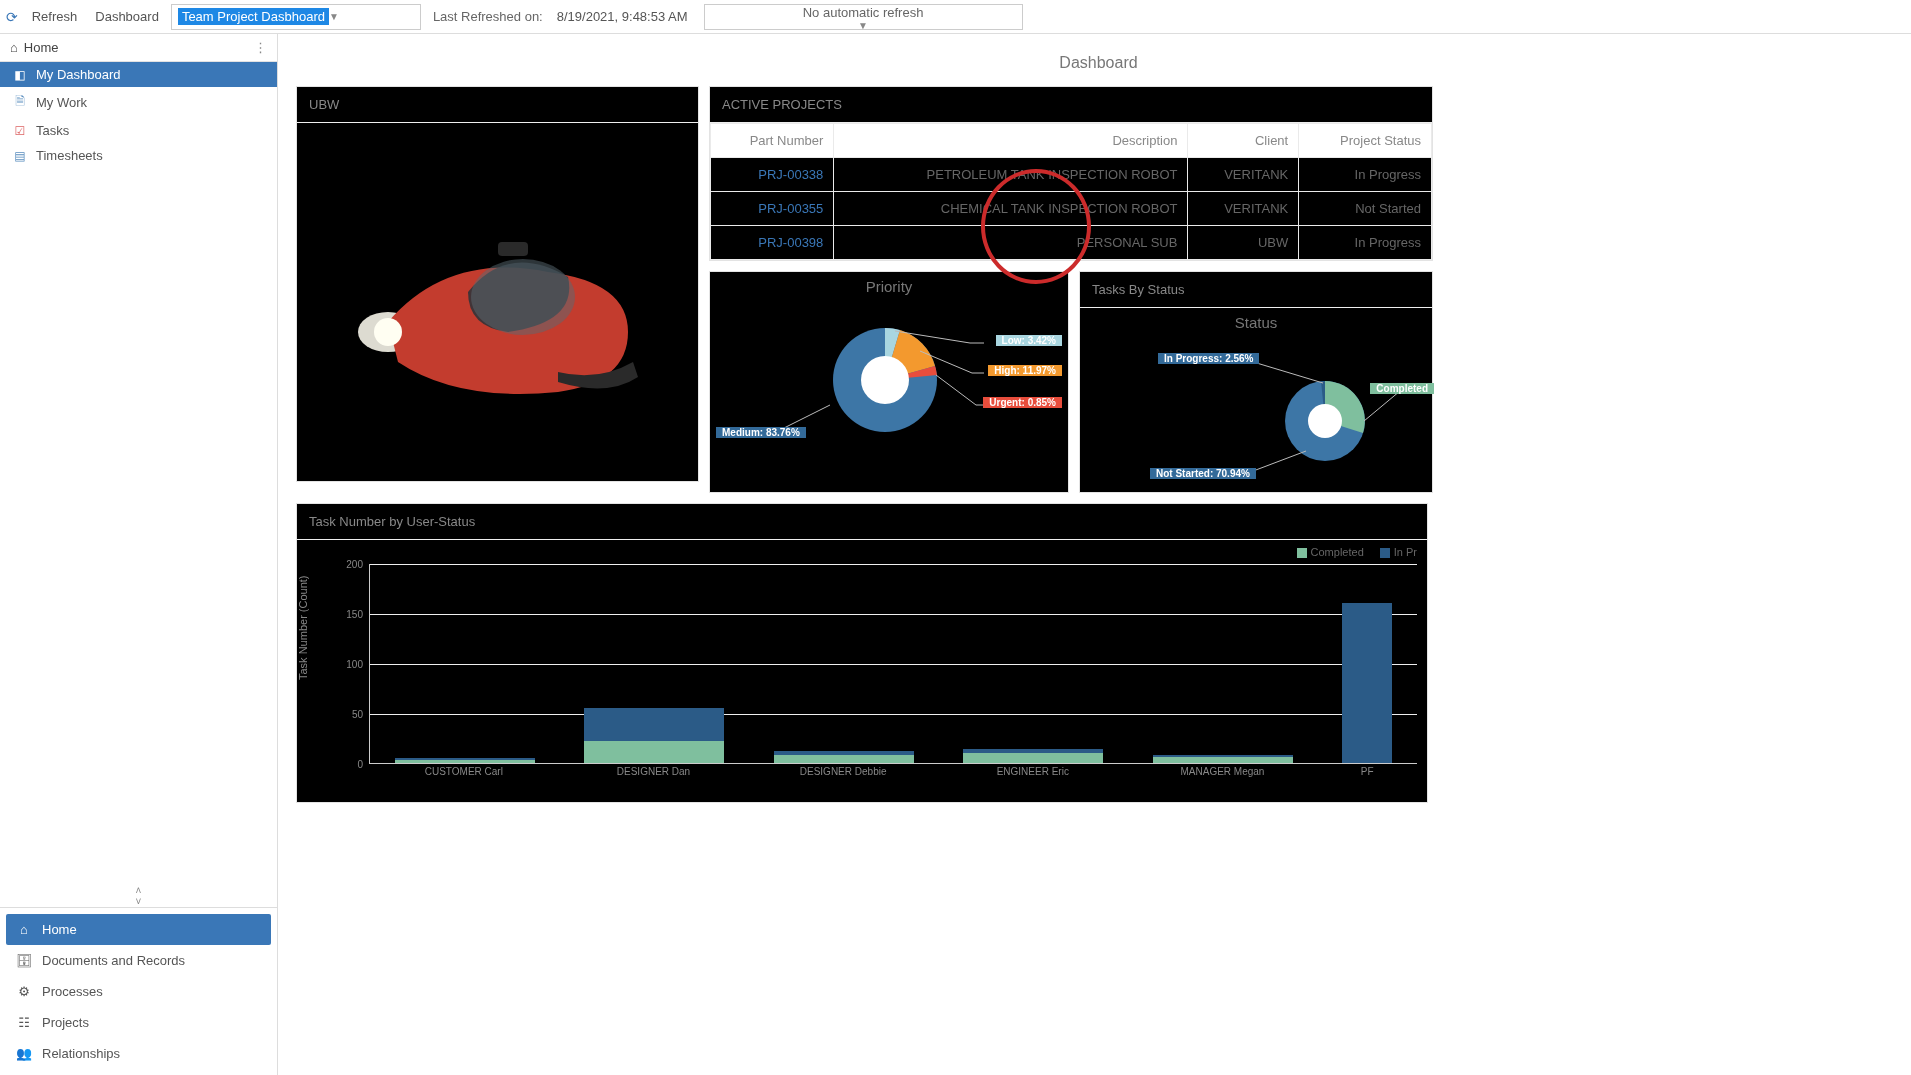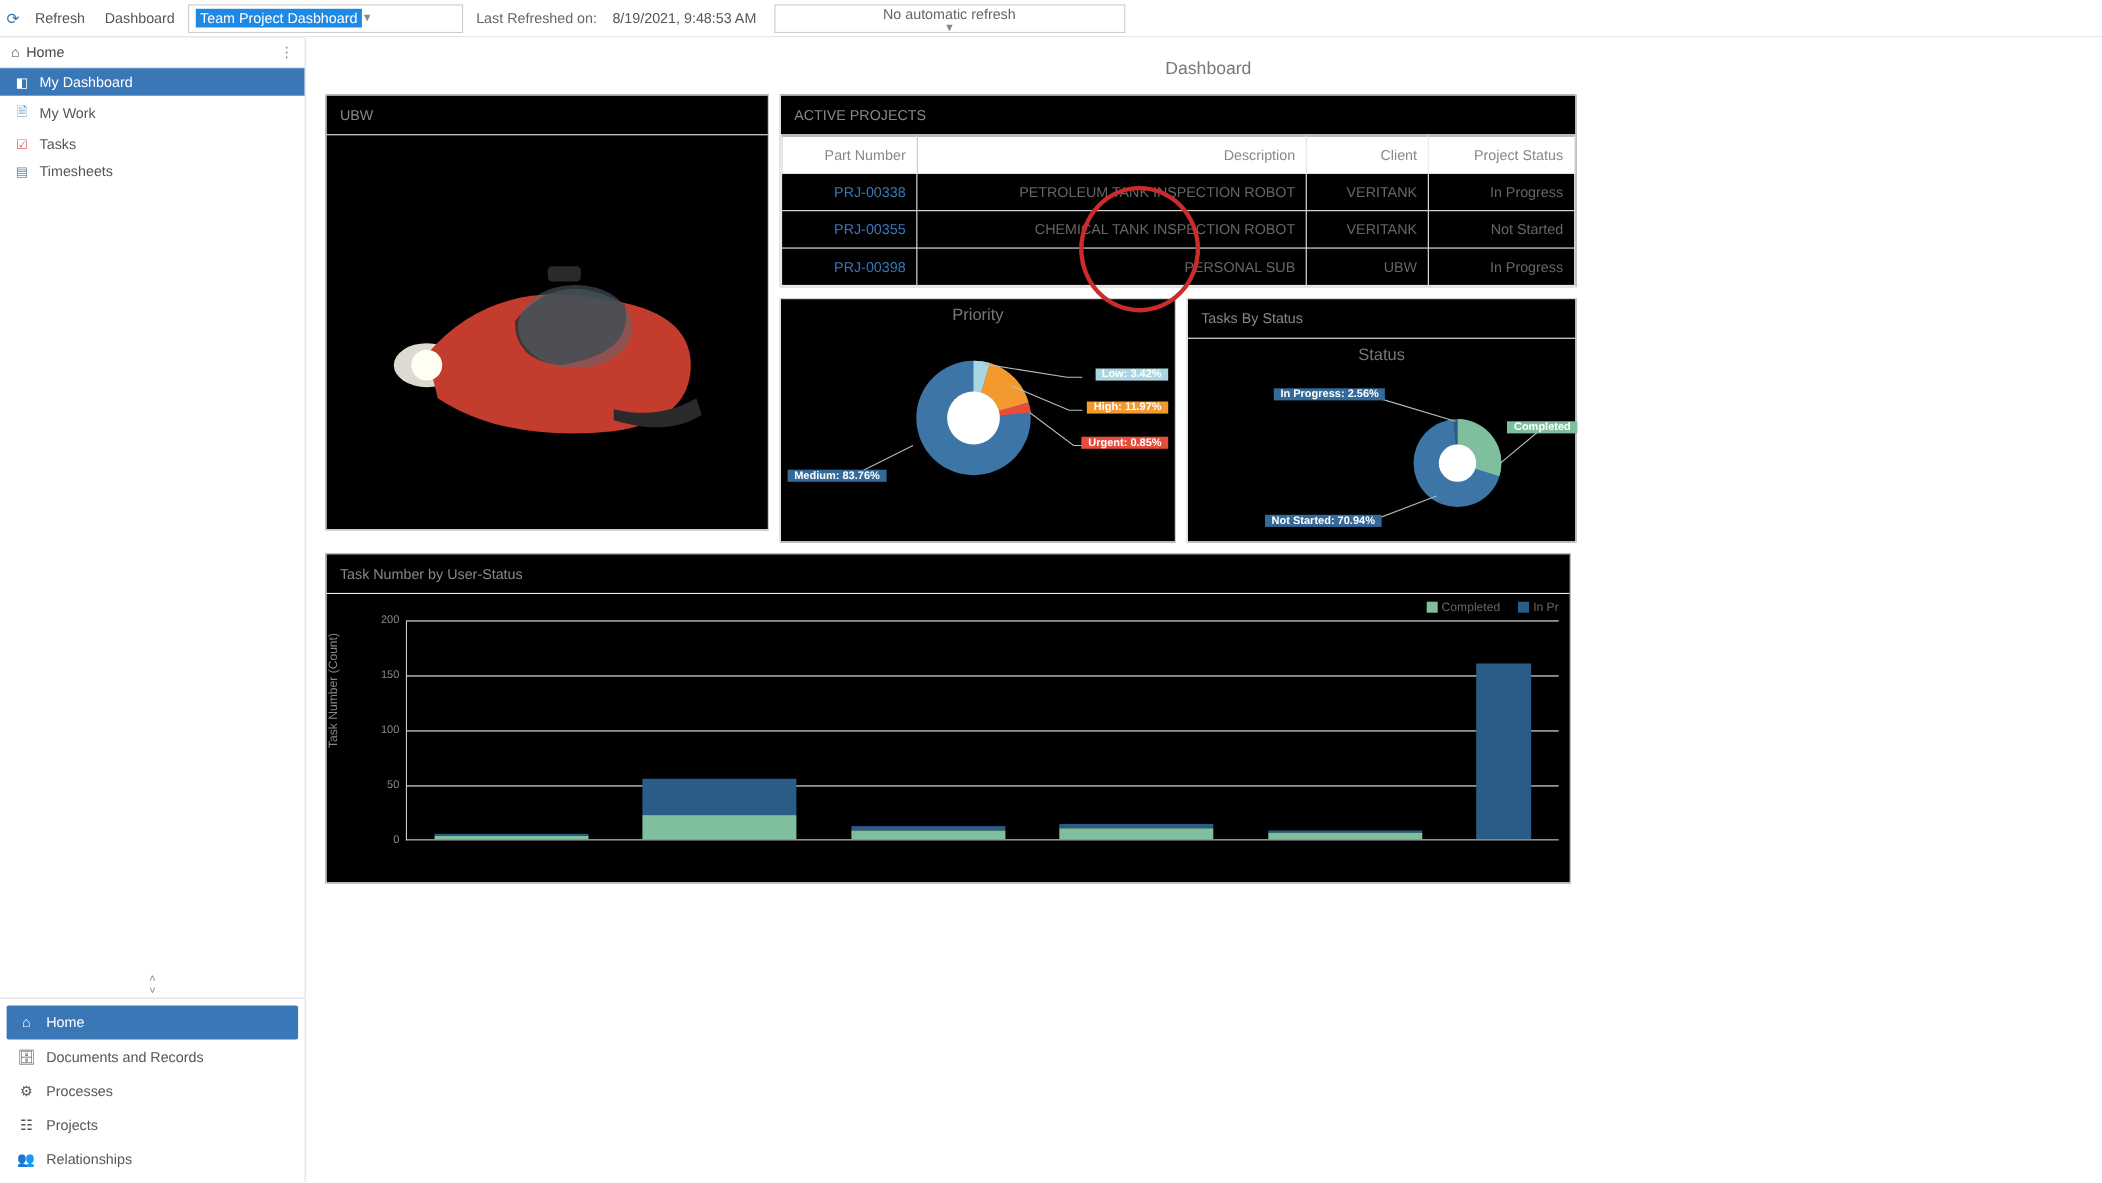--- a/index.html
+++ b/index.html
@@ -364,17 +364,25 @@
                   </div>
                 </div>
                 <div class="group last-group-extra">
                   <div class="stack">
                     <div class="seg inprog" style="height: 160px;"></div>
                     <div class="seg completed" style="height: 0px;"></div>
                   </div>
                 </div>
               </div>
           </div>
+          <div class="x-labels" id="xlabels">
+              <div>CUSTOMER Carl</div>
+              <div>DESIGNER Dan</div>
+              <div>DESIGNER Debbie</div>
+              <div>ENGINEER Eric</div>
+              <div>MANAGER Megan</div>
+              <div class="last-group-extra">PF</div>
+            </div>
         </div>
       </div>
     </div>
   </section>
 </div>
 
 </body></html>

